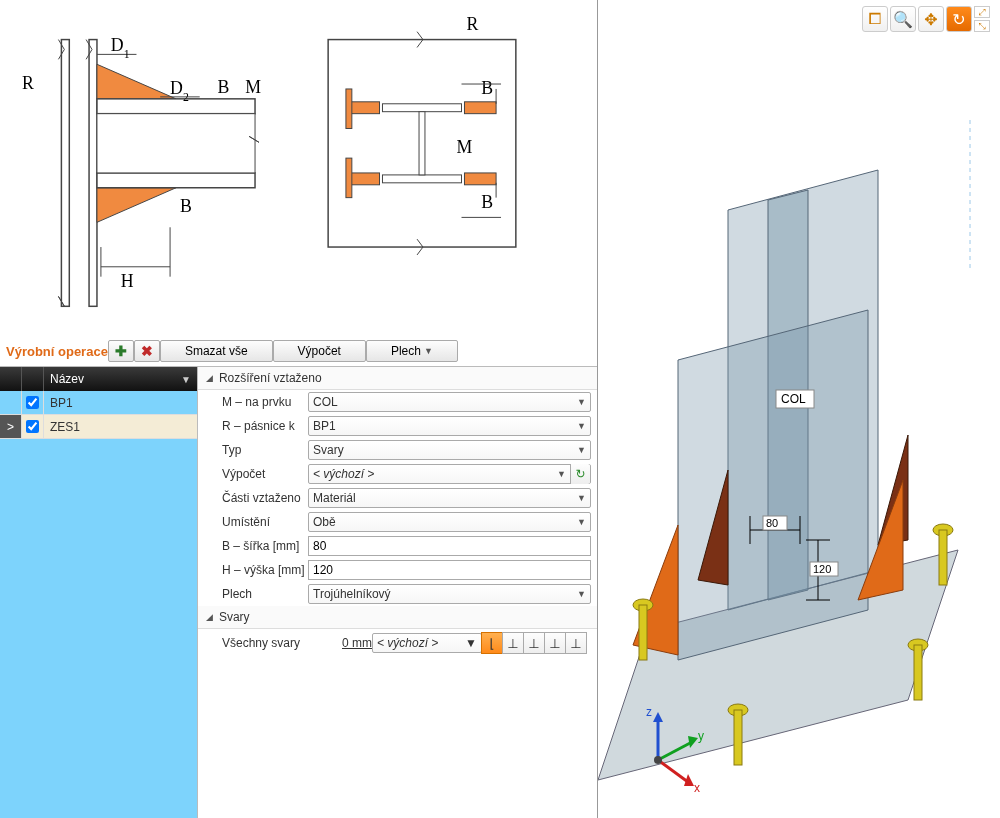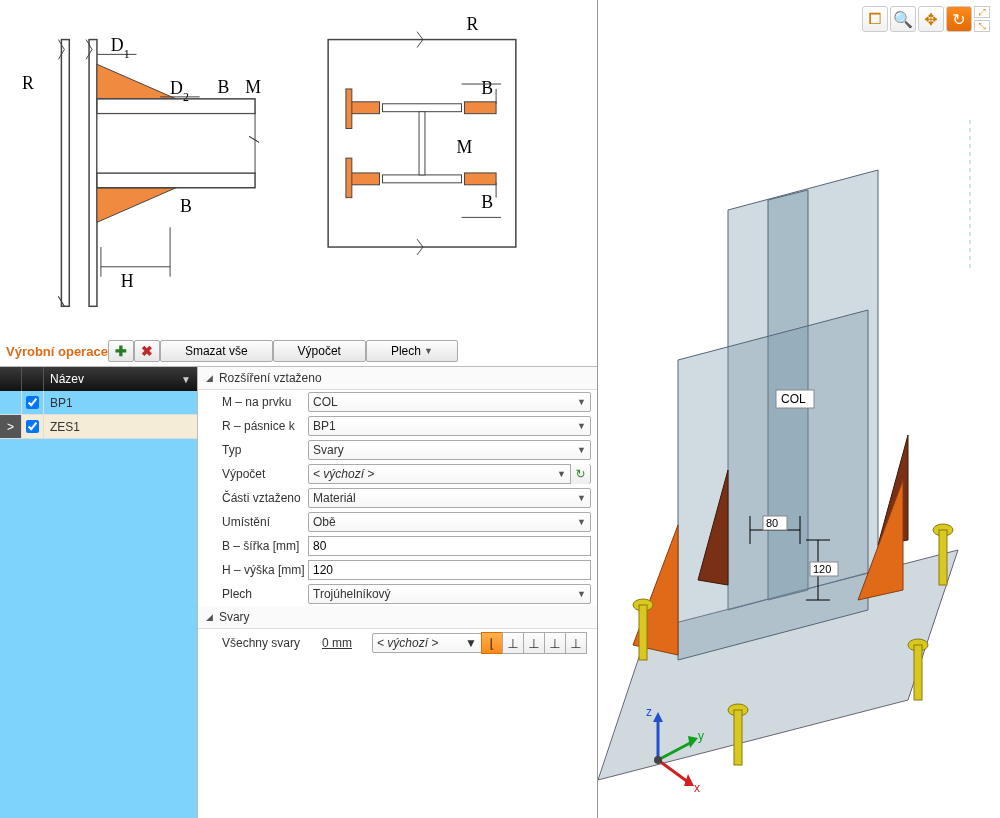--- a/index.html
+++ b/index.html
@@ -44,21 +44,21 @@
   .prop-val { flex: 1; padding-right: 6px; }
   .txtfield, .selectfield { width: 100%; height: 20px; border: 1px solid #aaa; background: linear-gradient(#fff,#f6f6f6); padding: 1px 4px; font-size: 12px; display: flex; align-items: center; justify-content: space-between; border-radius: 2px; cursor: pointer; }
   .selectfield .dd { font-size: 9px; color: #555; margin-left: 4px; }
   .selectfield.italic .txt { font-style: italic; }
   .numfield { width: 100%; height: 20px; border: 1px solid #aaa; padding: 1px 4px; font-size: 12px; background: #fff; }
   .selectfield.withbtn { padding-right: 0; }
   .refreshbtn { width: 20px; height: 20px; border-left: 1px solid #aaa; display: flex; align-items: center; justify-content: center; color: #2a8a2a; background: linear-gradient(#fdfdfd,#eee); border-radius: 0 2px 2px 0; }
 
   .welds-row { display: flex; align-items: center; height: 28px; padding: 0 6px 0 24px; }
   .welds-row .label { width: 100px; }
-  .welds-row .val { width: 50px; text-align: left; text-decoration: underline; }
+  .welds-row .val { width: 50px; text-align: right; text-decoration: underline; }
   .welds-sel { width: 110px; height: 20px; border: 1px solid #aaa; background: linear-gradient(#fff,#f6f6f6); padding: 1px 4px; font-size: 12px; display: flex; align-items: center; justify-content: space-between; font-style: italic; border-radius: 2px; cursor: pointer; }
   .welds-btns { display: flex; }
   .welds-btn { width: 22px; height: 22px; border: 1px solid #aaa; background: linear-gradient(#fdfdfd,#eee); display: flex; align-items: center; justify-content: center; font-size: 13px; color: #333; cursor: pointer; margin-left: -1px; }
   .welds-btn.active { background: linear-gradient(#ffb050,#ff8a1a); border-color: #d57100; }
 
   
   .vp-toolbar { position: absolute; top: 6px; right: 10px; display: flex; gap: 2px; }
   .vp-btn { width: 26px; height: 26px; border: 1px solid #ccc; background: linear-gradient(#fff,#f0f0f0); border-radius: 3px; display: flex; align-items: center; justify-content: center; cursor: pointer; color: #cc7a00; font-size: 16px; }
   .vp-btn.active { background: linear-gradient(#ff8a1a,#e56a00); color: #fff; }
   .vp-stack { display: flex; flex-direction: column; gap: 2px; }

